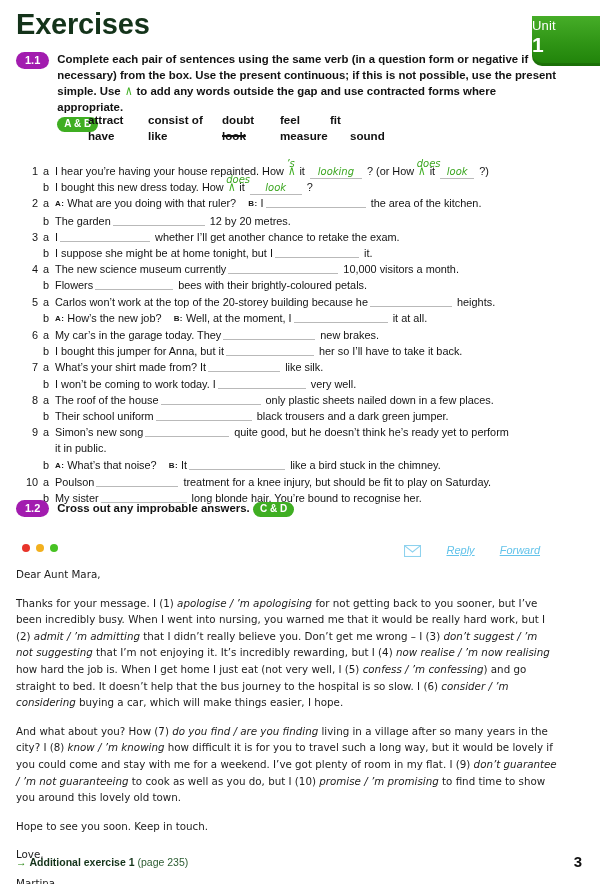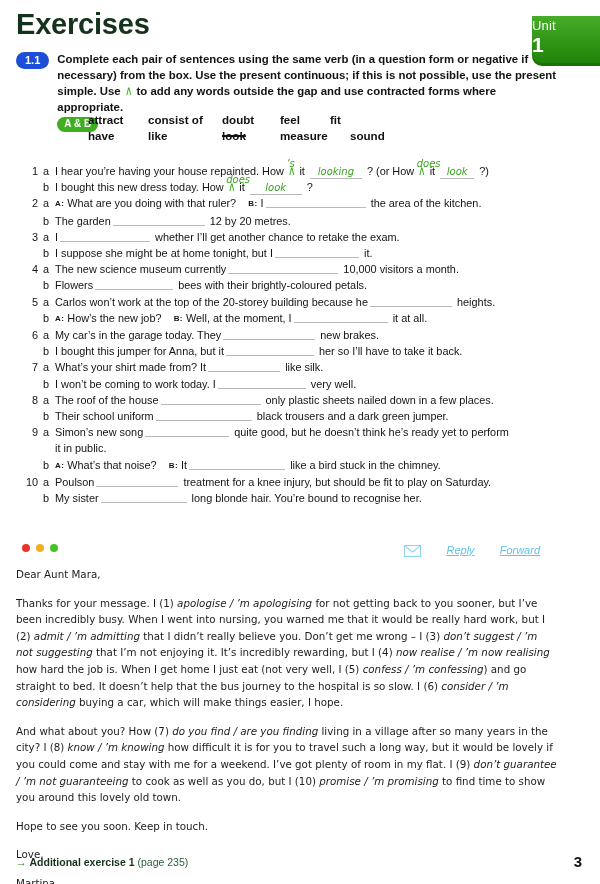--- a/index.html
+++ b/index.html
@@ -35,21 +35,21 @@
   .ex-title {
     position: absolute; left: 16px; top: 8px;
     font-size: 29px; font-weight: 700; color: #14331a;
     letter-spacing: -0.2px;
   }
 
   
   .ex-block { position: absolute; left: 16px; width: 560px; }
   .num-pill {
     display: inline-block;
-    background: #1d4ed8;
+    background: #a21caf;
     color: #ffffff;
     font-size: 11px; font-weight: 700;
     border-radius: 9px;
     padding: 2px 9px 3px;
     vertical-align: top;
     margin-right: 8px;
     line-height: 12px;
   }
   .rubric {
     display: inline-block;
@@ -308,20 +308,23 @@
         <span class="qlet">a</span>
         <span class="qtext"><span>Poulson</span><span class="gap" style="width: 82px;"></span><span> treatment for a knee injury, but should be fit to play on Saturday.</span></span>
       </div>
       <div class="qrow">
         <span class="qnum"></span>
         <span class="qlet">b</span>
         <span class="qtext"><span>My sister</span><span class="gap" style="width: 86px;"></span><span> long blonde hair. You’re bound to recognise her.</span></span>
       </div>
     </div>
 
+  <div class="ex-block" style="top:500px;">
+    <span class="num-pill">1.2</span><span class="rubric" style="width:420px"><span>Cross out any improbable answers.</span> <span class="ref-pill">C &amp; D</span></span>
+  </div>
 
   <div class="email">
     <div class="email-bar">
       <div class="dots">
         <span class="dot r"></span><span class="dot y"></span><span class="dot g"></span>
       </div>
       <div class="email-actions">
         <span class="env-icon">
           <svg width="17" height="12" viewBox="0 0 17 12">
               <rect x="0.5" y="0.5" width="16" height="11" fill="none" stroke="#8ed2ee" stroke-width="1.1"></rect>

